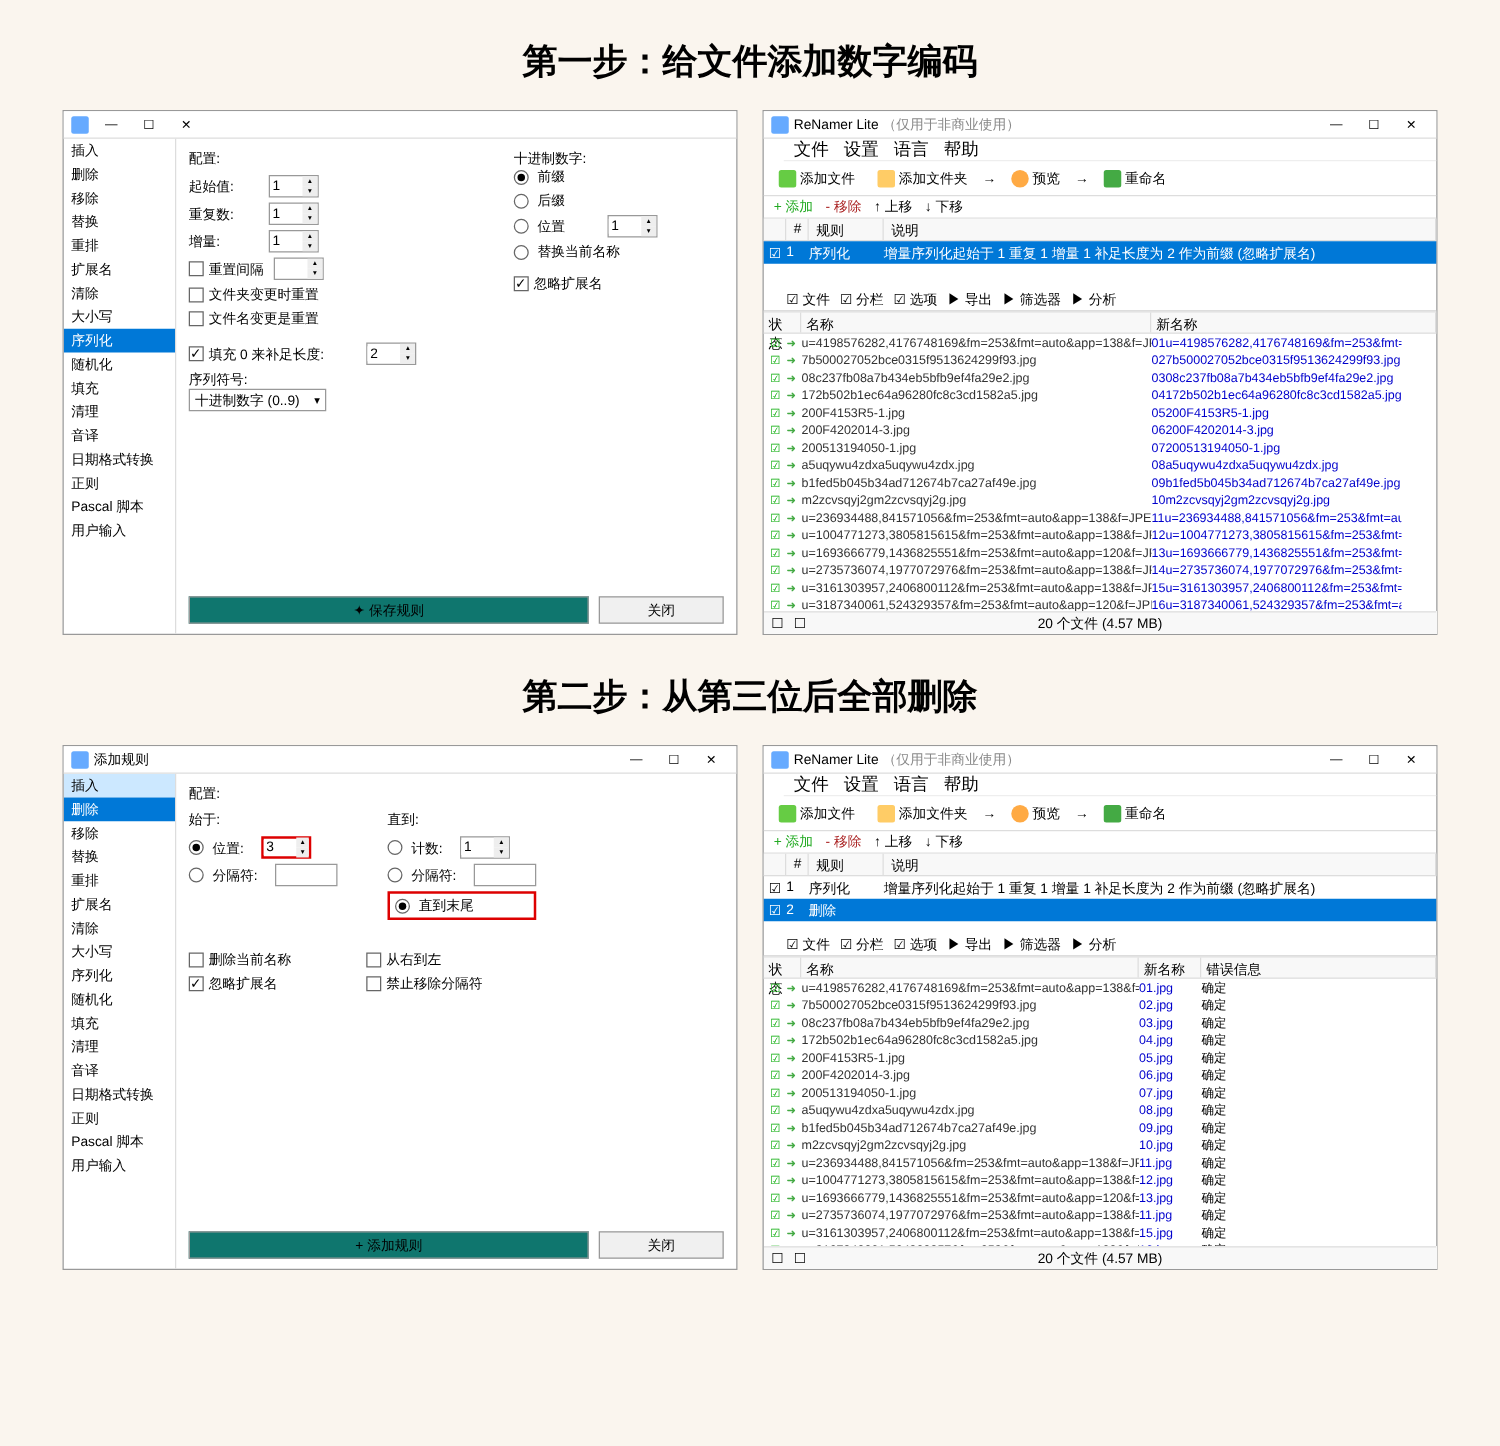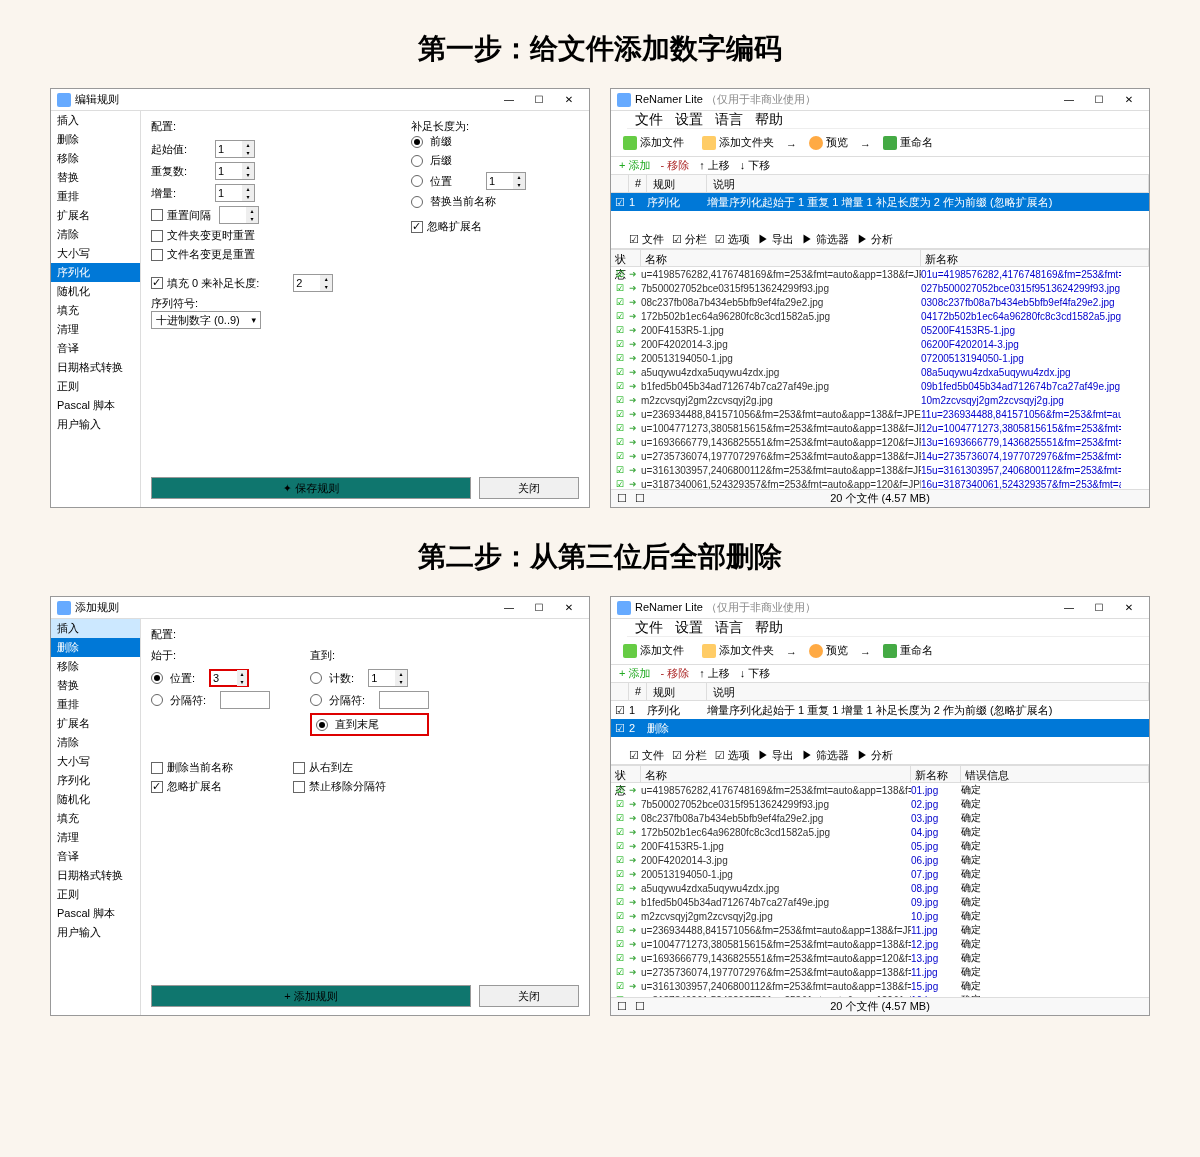--- a/index.html
+++ b/index.html
@@ -79,21 +79,20 @@
 <body>
 
 <div class="page">
   <div class="step-title">第一步：给文件添加数字编码</div>
 
   <div class="row">
 
     <div class="window win-left">
       <div class="titlebar">
         <span class="titlebar-icon"></span>
-        <span class="titlebar-text">编辑规则</span>
         <div class="winbtns">
           <span class="winbtn">—</span>
           <span class="winbtn">☐</span>
           <span class="winbtn close">✕</span>
         </div>
       </div>
       <div class="body-split">
         <div class="left-list" id="rulelist1">
             <div>插入</div>
             <div>删除</div>
@@ -173,21 +172,21 @@
                 <span class="arrows">
                   <span>▴</span>
                   <span>▾</span>
                 </span>
               </span>
           </div>
           <div style="margin-top:4px">序列符号:</div>
           <div class="dropdown">十进制数字 (0..9)</div>
 
           <div class="pos-group">
-            <div>补足长度为:</div>
+            <div>十进制数字:</div>
             <div class="checkbox-row">
                 <span class="radio checked"></span>
                 <span>前缀</span>
               </div>
             <div class="checkbox-row">
                 <span class="radio"></span>
                 <span>后缀</span>
               </div>
             <div class="checkbox-row">
                 <span class="radio"></span>

